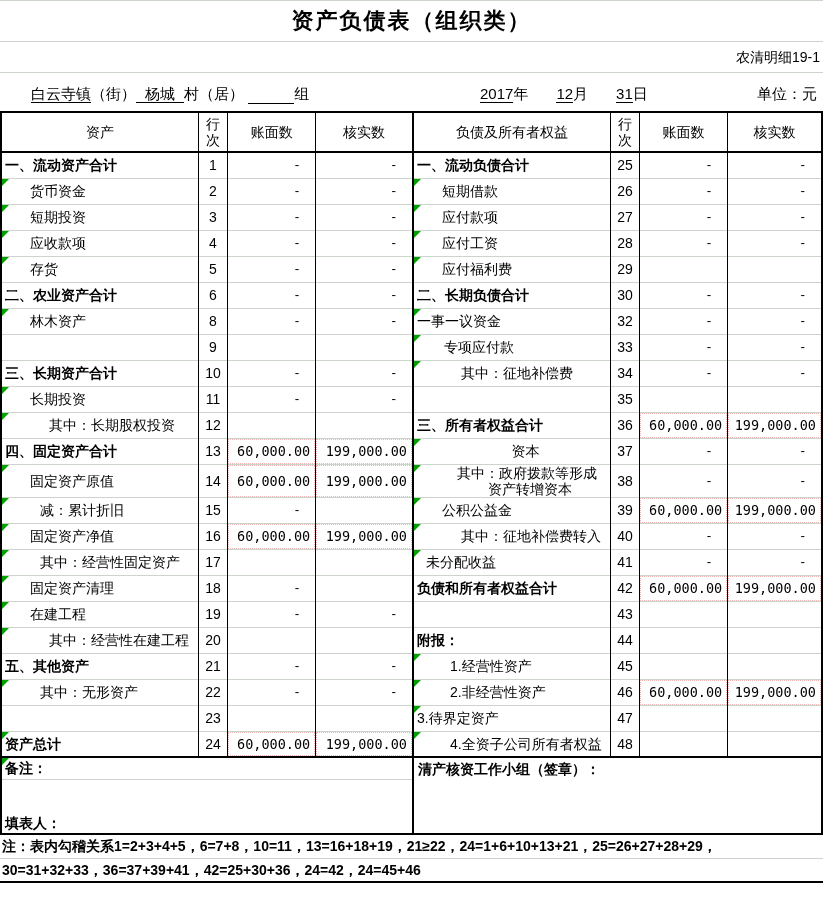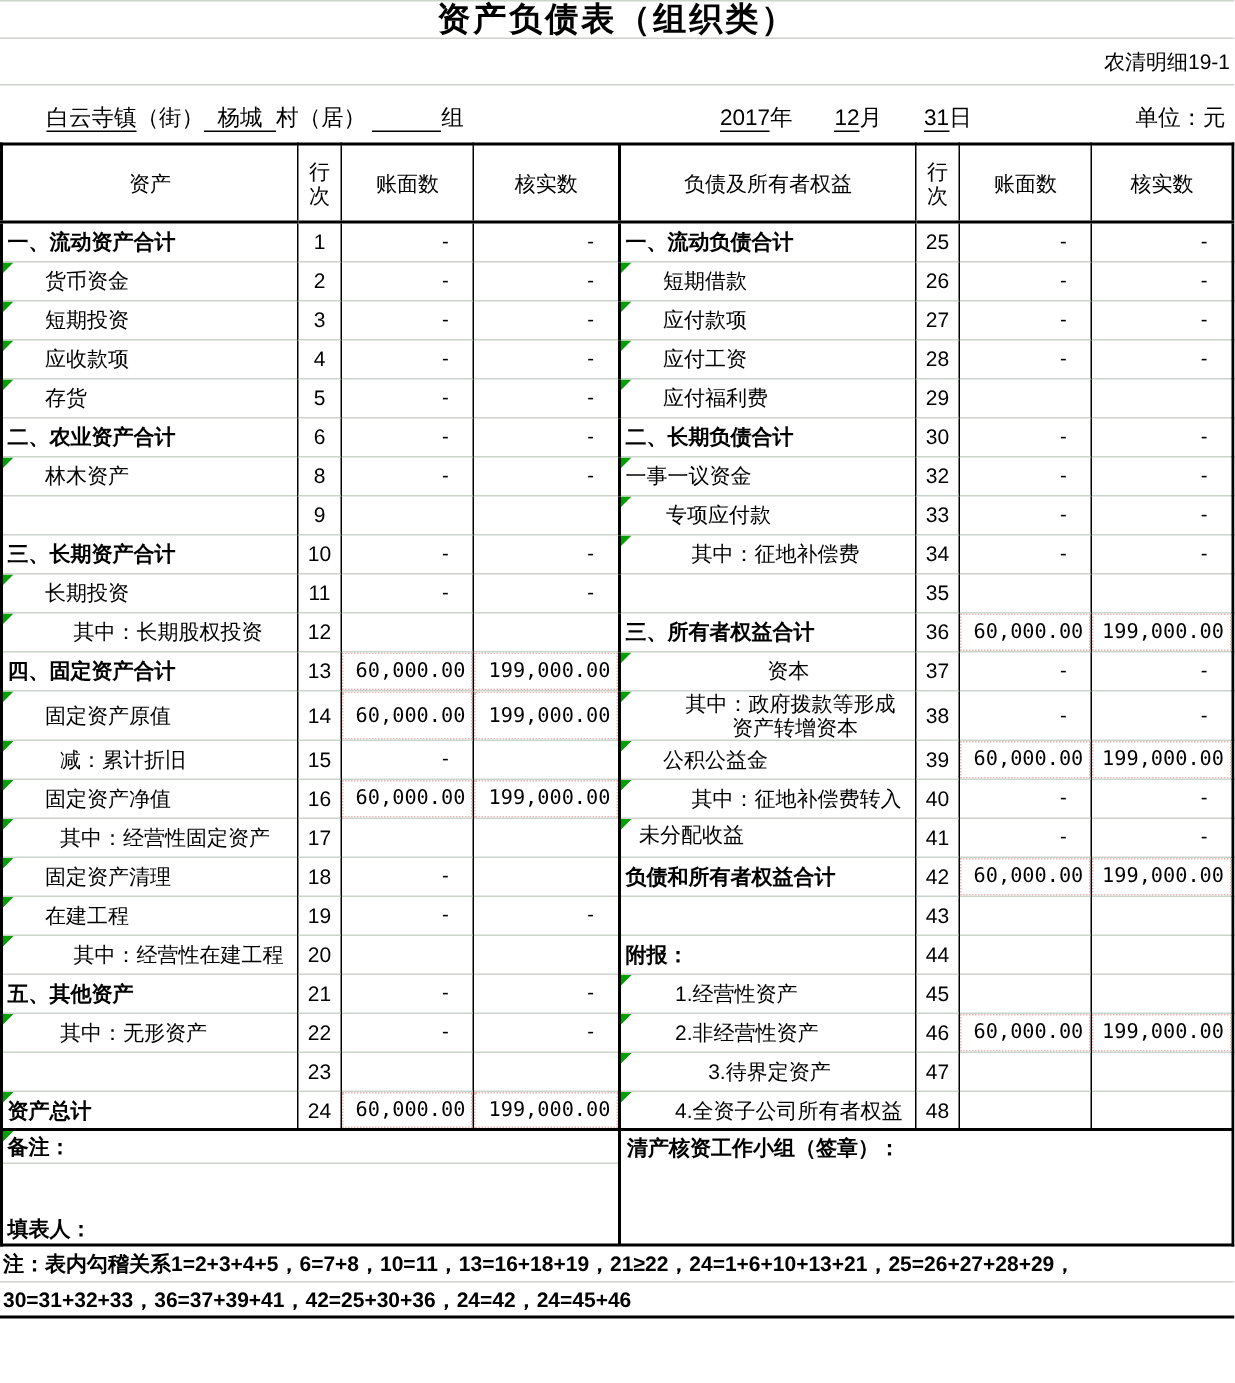--- a/index.html
+++ b/index.html
@@ -1,39 +1,39 @@
 <!DOCTYPE html>
 <html><head>
 <meta charset="utf-8">
 <style>
   * { margin:0; padding:0; box-sizing:border-box; }
   html,body { background:#ffffff; }
   body { font-family:"Liberation Sans", sans-serif; color:#000; }
   .sheet { width:823px; min-height:922px; background:#fff; position:relative; }
 
   
-  .title-row { height:26px; border-bottom:1px solid #ccd4cc; border-top:1px solid #ccd4cc;
+  .title-row { height:42px; border-bottom:1px solid #ccd4cc; border-top:1px solid #ccd4cc;
                display:flex; align-items:center; justify-content:center; }
   .title { font-size:22px; font-weight:bold; letter-spacing:2px; }
   .code-row { height:31px; line-height:30px; border-bottom:1px solid #ccd4cc;
               text-align:right; padding-right:3px; font-size:14px; }
   .meta-row { height:38px; position:relative; font-size:15px; }
   .org-line { position:absolute; left:3px; bottom:7px; }
   .date-line { position:absolute; left:452px; bottom:7px; }
   .unit-label { position:absolute; right:6px; bottom:7px; }
   .ub { border-bottom:1px solid #000;margin-left:28px; }
   .ub-pad { border-bottom:1px solid #000; padding:0 9px; }
   .blank-field { display:inline-block; width:46px; height:15px; border-bottom:1px solid #000;
                  vertical-align:bottom; }
 
   
   table { border-collapse:collapse; table-layout:fixed; width:823px;
           border:2px solid #000; }
   th, td { font-size:14px; line-height:16px; vertical-align:middle; overflow:hidden; }
-  thead th { height:52px; font-weight:normal; text-align:center; border-bottom:2px solid #000; }
+  thead th { height:40px; font-weight:normal; text-align:center; border-bottom:2px solid #000; }
   th.wrap { word-break:break-all; padding:0 7px; line-height:16px; }
   tr > *:nth-child(2), tr > *:nth-child(3), tr > *:nth-child(4),
   tr > *:nth-child(6), tr > *:nth-child(7), tr > *:nth-child(8) { border-left:1px solid #000; }
   tr > *:nth-child(5) { border-left:2px solid #000; }
   tbody td { height:26px; border-top:1px solid #ccd4cc; position:relative; }
   tbody tr:first-child td { border-top:none; }
   td.lbl { text-align:left; padding-left:3px; padding-right:1px; }
   td.lbl.hang { padding-left:74px; text-indent:-31px; }
   td.line-no { text-align:center; }
   td.num { text-align:right; padding-right:5px; font-family:"DejaVu Sans Mono", monospace; font-size:13.5px; }
@@ -248,21 +248,21 @@
           <td class="lbl" style="padding-left: 47px;"><span class="flag-tri"></span>其中：征地补偿费转入</td>
           <td class="line-no">40</td>
           <td class="num dash">-</td>
           <td class="num dash">-</td>
         </tr>
         <tr>
           <td class="lbl" style="padding-left: 38px;"><span class="flag-tri"></span>其中：经营性固定资产</td>
           <td class="line-no">17</td>
           <td class="num"></td>
           <td class="num"></td>
-          <td class="lbl" style="padding-left: 12px; font-family: Liberation Serif, serif;"><span class="flag-tri"></span>未分配收益</td>
+          <td class="lbl" style="padding-left: 12px;"><span class="flag-tri"></span>未分配收益</td>
           <td class="line-no">41</td>
           <td class="num dash">-</td>
           <td class="num dash">-</td>
         </tr>
         <tr>
           <td class="lbl" style="padding-left: 28px;"><span class="flag-tri"></span>固定资产清理</td>
           <td class="line-no">18</td>
           <td class="num dash">-</td>
           <td class="num"></td>
           <td class="lbl bold">负债和所有者权益合计</td>
@@ -308,21 +308,21 @@
           <td class="lbl" style="padding-left: 36px;"><span class="flag-tri"></span>2.非经营性资产</td>
           <td class="line-no">46</td>
           <td class="num hl">60,000.00</td>
           <td class="num hl">199,000.00</td>
         </tr>
         <tr>
           <td class="lbl"></td>
           <td class="line-no">23</td>
           <td class="num"></td>
           <td class="num"></td>
-          <td class="lbl" style=" text-align: center;"><span class="flag-tri"></span>3.待界定资产</td>
+          <td class="lbl" style=""><span class="flag-tri"></span>3.待界定资产</td>
           <td class="line-no">47</td>
           <td class="num"></td>
           <td class="num"></td>
         </tr>
         <tr>
           <td class="lbl bold"><span class="flag-tri"></span>资产总计</td>
           <td class="line-no">24</td>
           <td class="num hl">60,000.00</td>
           <td class="num hl">199,000.00</td>
           <td class="lbl" style="padding-left: 36px;"><span class="flag-tri"></span>4.全资子公司所有者权益</td>

